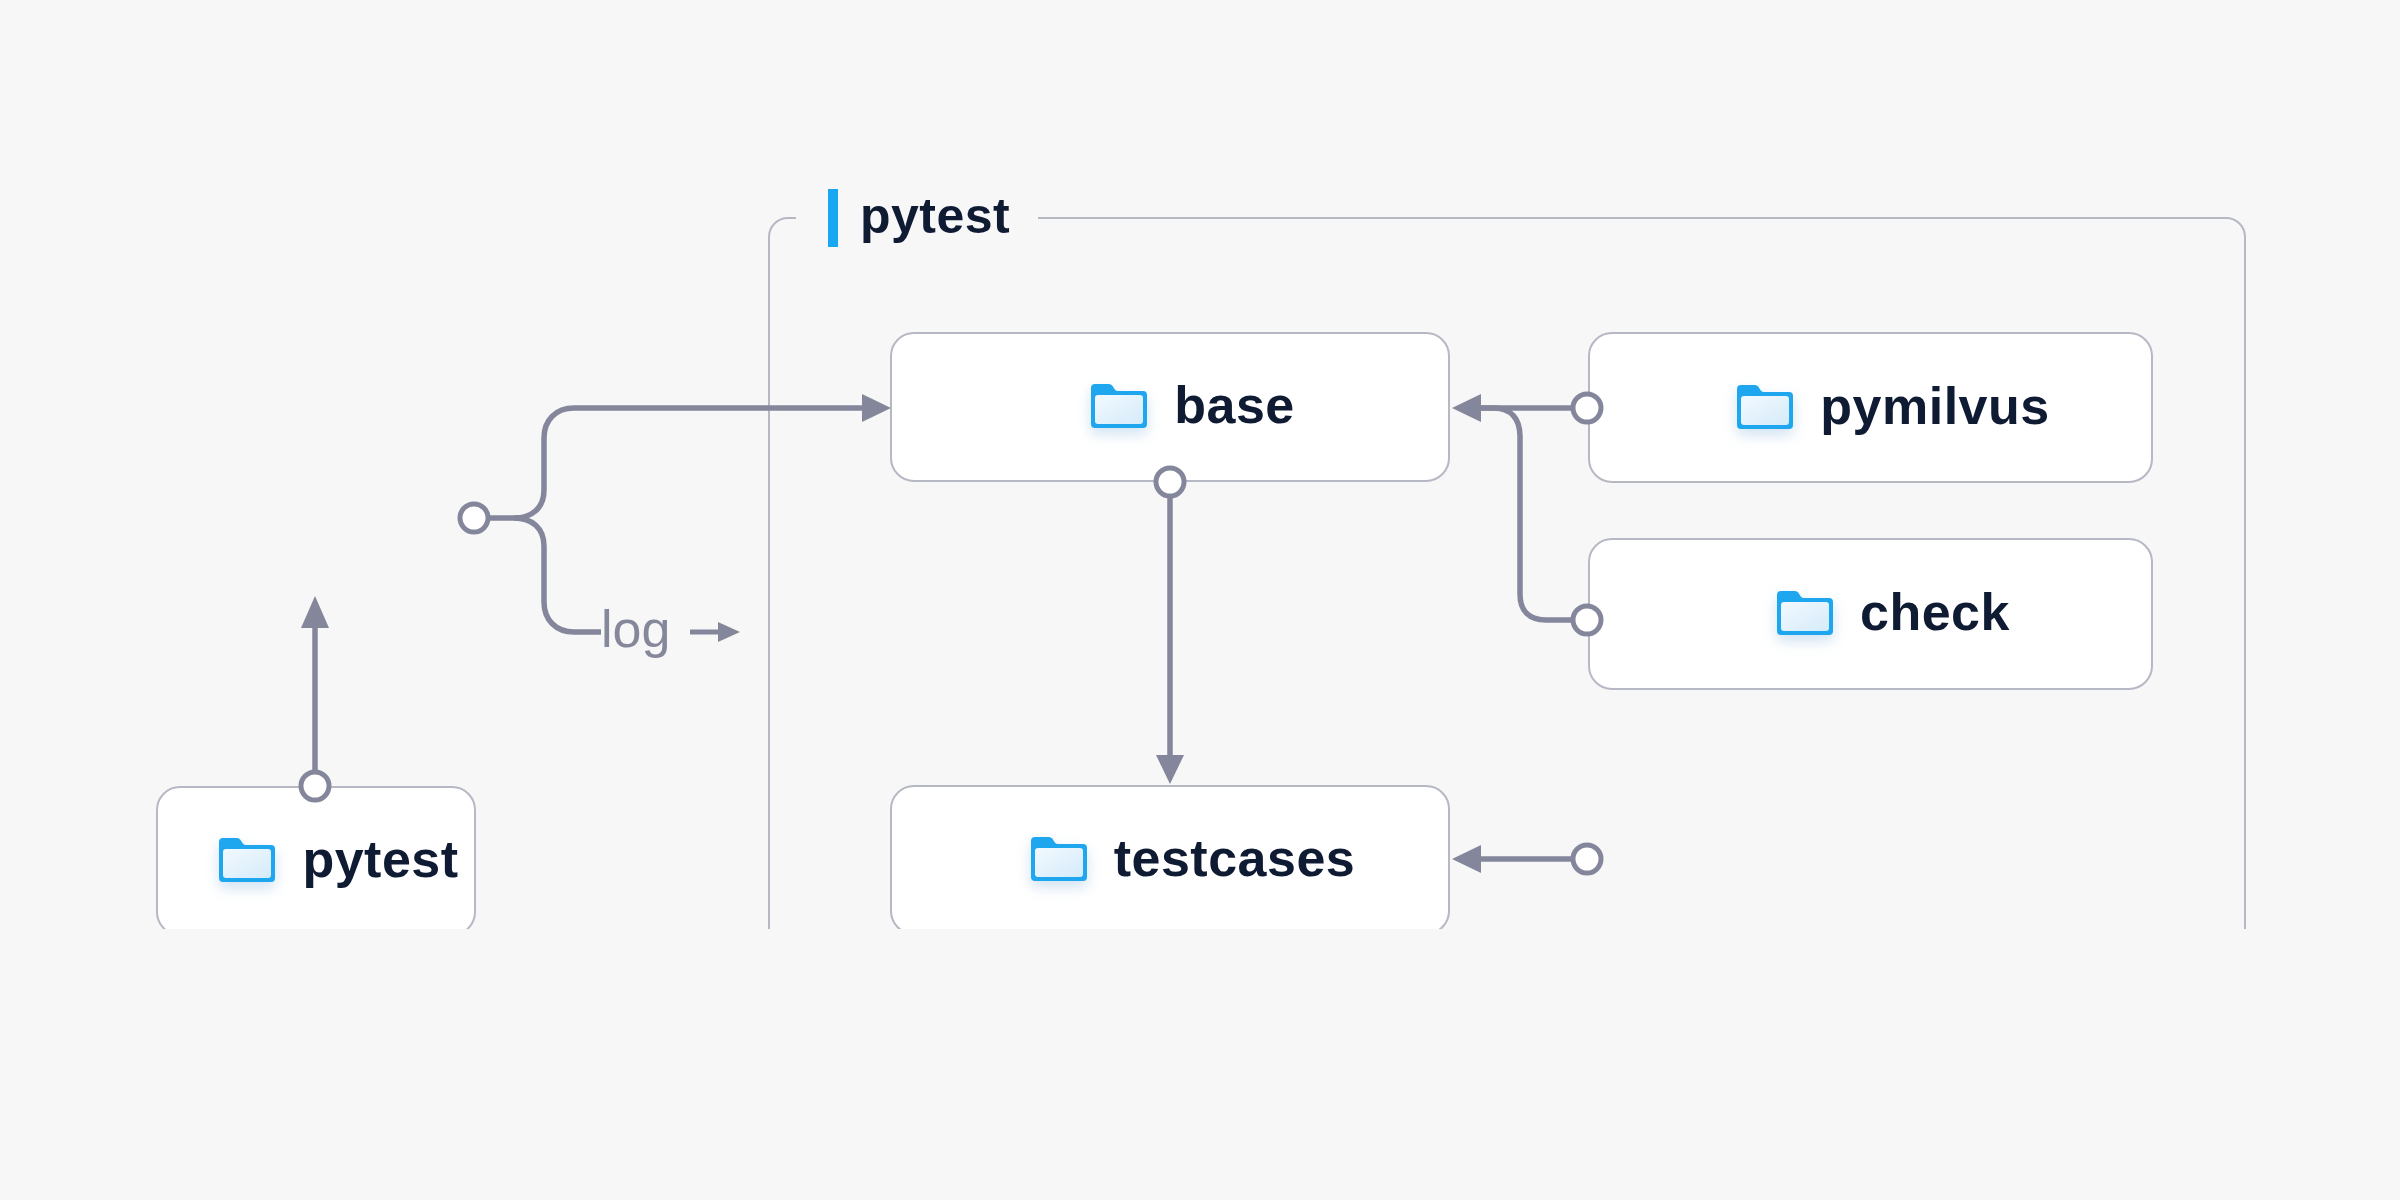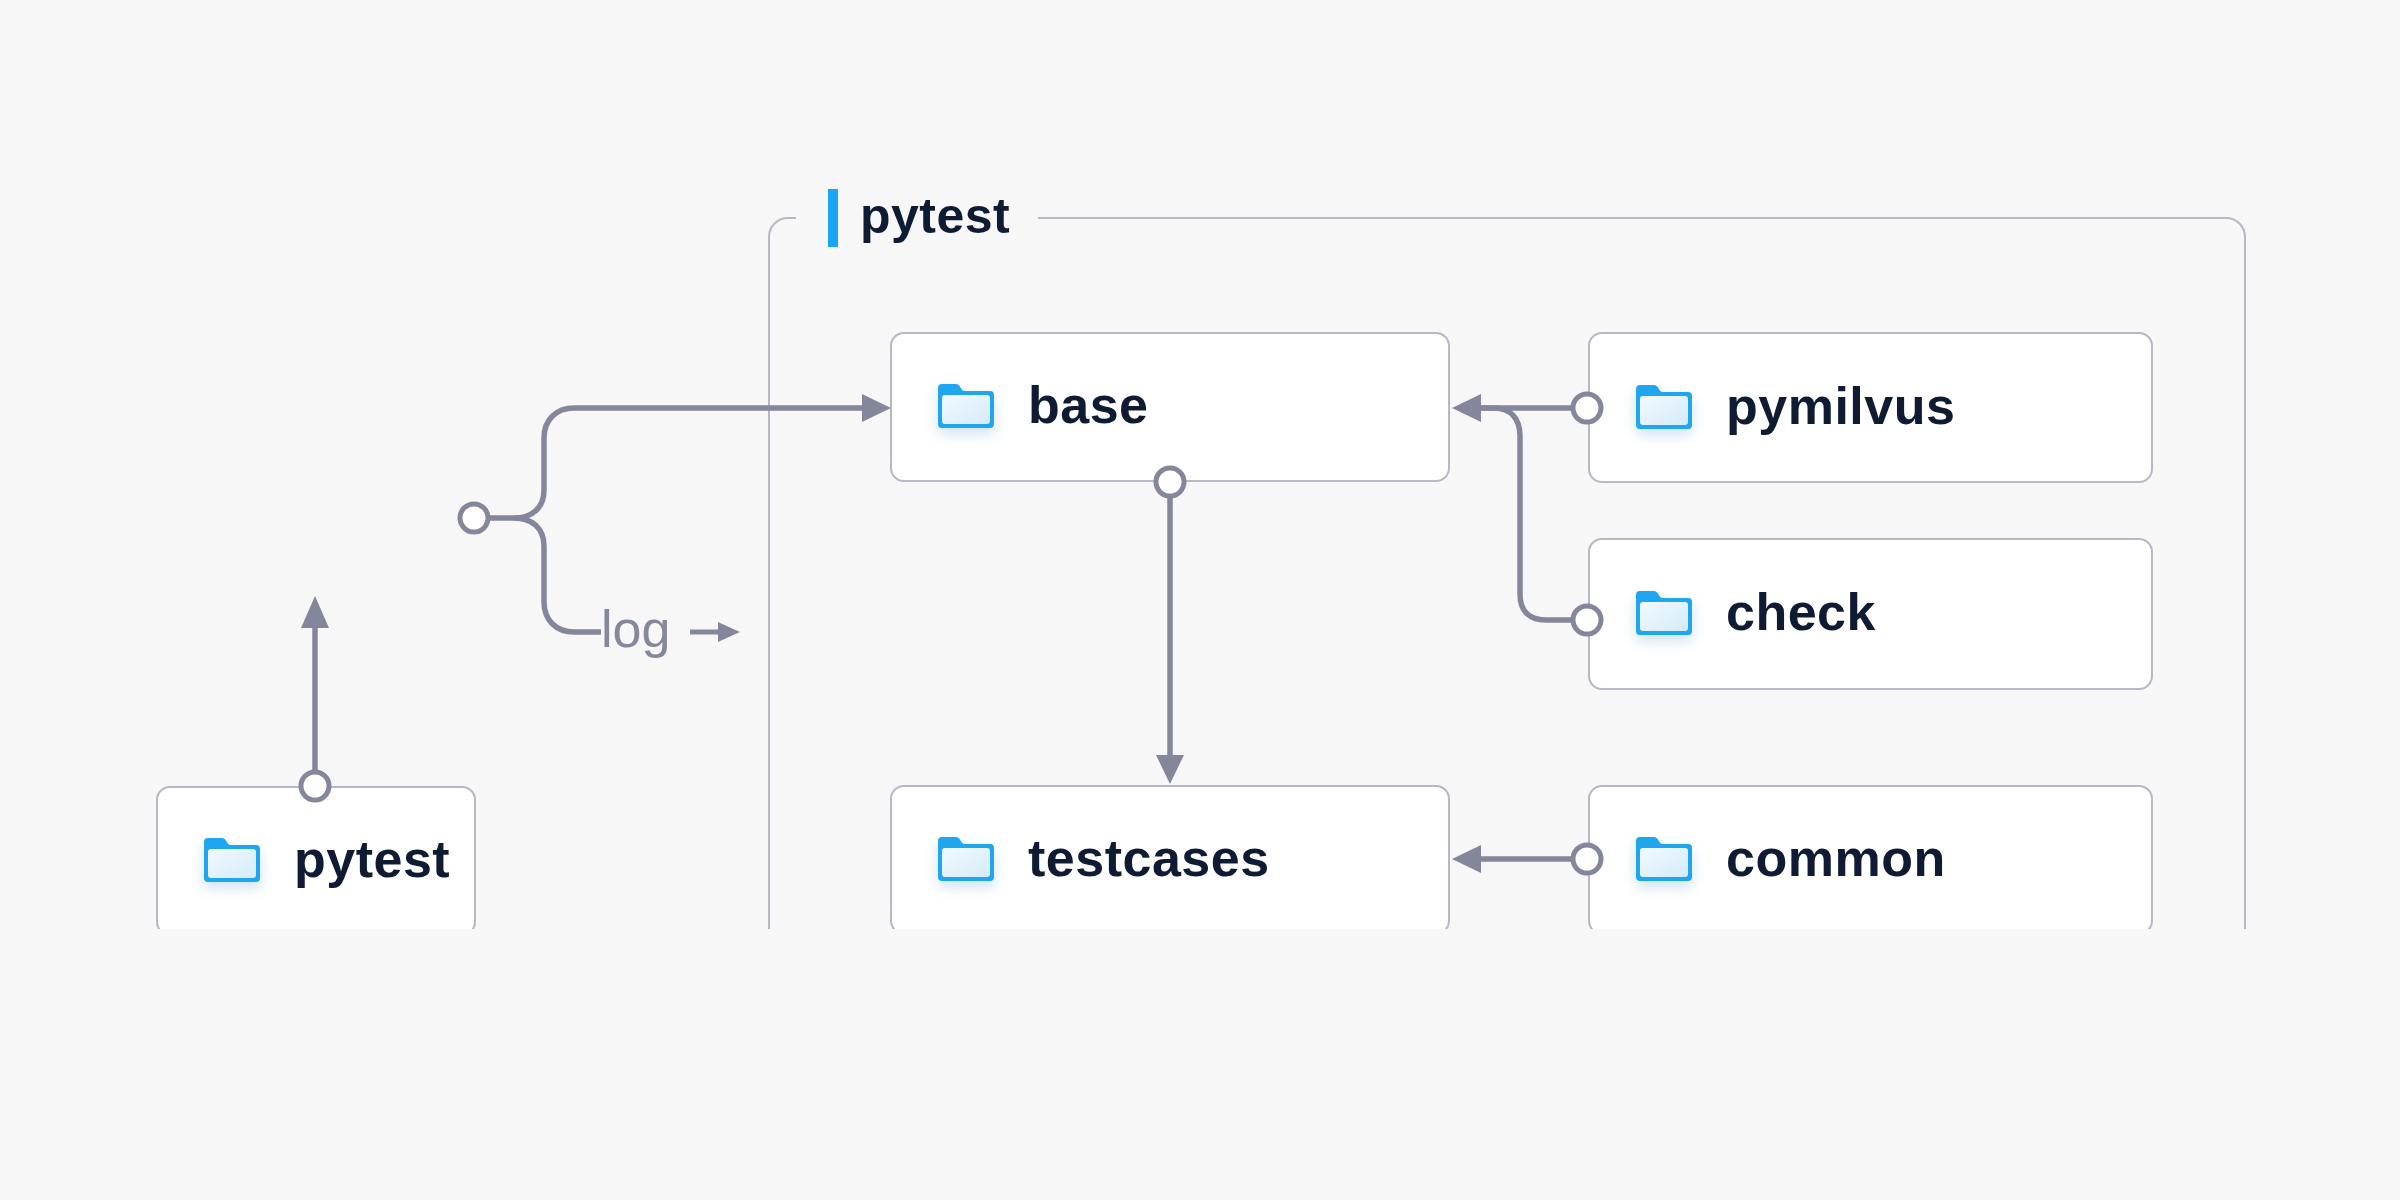--- a/index.html
+++ b/index.html
@@ -14,22 +14,22 @@
   }
   .plabel{
     position:absolute;top:-33px;left:26px;height:64px;
     display:flex;align-items:center;gap:22px;
     background:#f7f7f8;padding:0 28px 0 32px;
   }
   .pbar{display:block;width:10px;height:58px;background:#18a8f3;}
   .ptext{font-size:50px;font-weight:600;color:#0f1b33;letter-spacing:0.5px;line-height:1;padding-bottom:4px;}
   
   .node{
-    position:absolute;background:#ffffff;border:2px solid #b6b8c4;border-radius:14px;
-    box-sizing:border-box;display:flex;align-items:center;gap:30px;padding-left:42px;
+    position:absolute;background:#ffffff;border:2px solid #b6b8c4;border-radius:24px;
+    box-sizing:border-box;display:flex;align-items:center;gap:23px;padding-left:42px;justify-content:center;
   }
   .n-utils    {left:156px; top:444px; width:320px; height:150px;}
   .n-config   {left:156px; top:786px; width:320px; height:150px;}
   .n-base     {left:890px; top:332px; width:560px; height:150px;}
   .n-pymilvus {left:1588px;top:332px; width:565px; height:151px;}
   .n-check    {left:1588px;top:538px; width:565px; height:152px;}
   .n-testcases{left:890px; top:785px; width:560px; height:150px;}
   .n-common   {left:1588px;top:785px; width:565px; height:150px;}
   .nlabel{font-size:52px;font-weight:700;color:#0f1b33;letter-spacing:0.5px;line-height:1;padding-bottom:4px;}
   .folder{flex:0 0 auto;filter:drop-shadow(0 6px 7px rgba(100,160,210,0.30));}
@@ -88,27 +88,20 @@
   </div>
 
   <div class="node n-testcases">
     <svg class="folder" width="64" height="50" viewBox="0 0 64 50">
       <path d="M4 42 Q4 46 8 46 L56 46 Q60 46 60 42 L60 13 Q60 9 56 9 L31 9 Q29 9 27.8 7.4 L25.2 3.6 Q24 2 22 2 L8 2 Q4 2 4 6 Z" fill="#1ea7ef"></path>
       <rect x="8" y="13" width="48" height="29" rx="3" fill="url(#gfold)"></rect>
     </svg>
     <span class="nlabel">testcases</span>
   </div>
 
-  <div class="node n-common">
-    <svg class="folder" width="64" height="50" viewBox="0 0 64 50">
-      <path d="M4 42 Q4 46 8 46 L56 46 Q60 46 60 42 L60 13 Q60 9 56 9 L31 9 Q29 9 27.8 7.4 L25.2 3.6 Q24 2 22 2 L8 2 Q4 2 4 6 Z" fill="#1ea7ef"></path>
-      <rect x="8" y="13" width="48" height="29" rx="3" fill="url(#gfold)"></rect>
-    </svg>
-    <span class="nlabel">common</span>
-  </div>
 
   <div class="log-label">
     <span class="log-text">log</span>
     <svg width="56" height="26" viewBox="0 0 56 26">
       <line x1="2" y1="13" x2="30" y2="13" stroke="#84879b" stroke-width="5"></line>
       <polygon points="30,3 30,23 52,13" fill="#84879b"></polygon>
     </svg>
   </div>
 
   <svg class="wires" viewBox="0 0 2400 1200">

